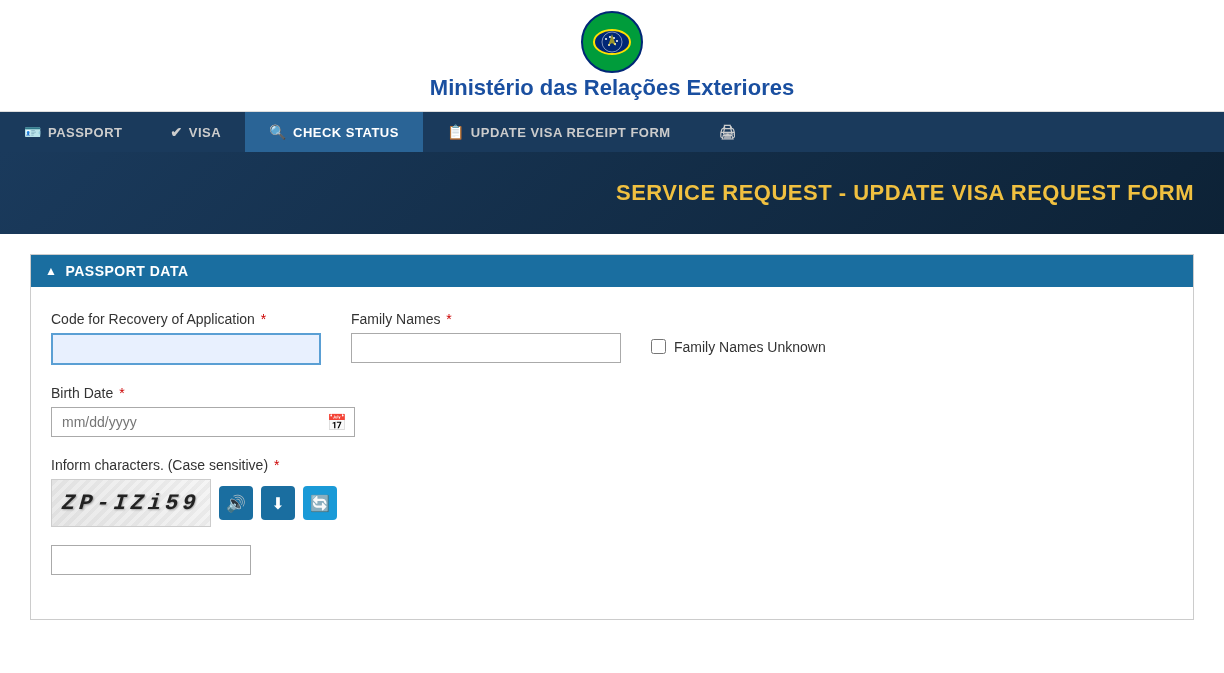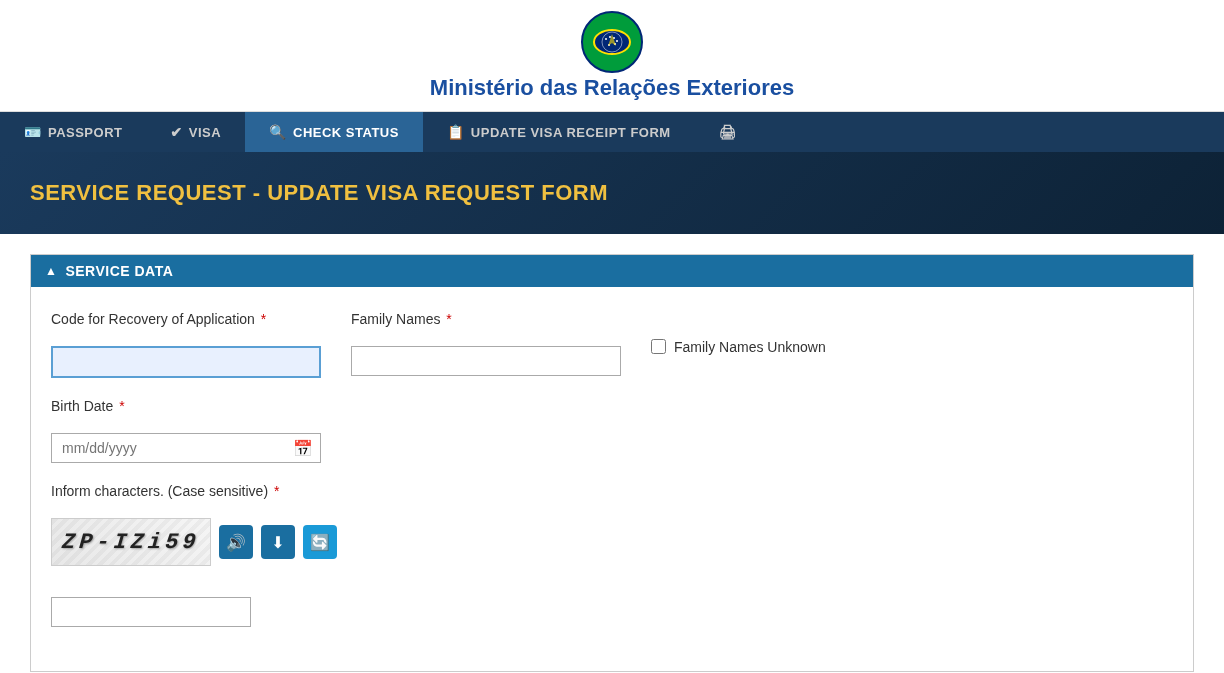--- a/index.html
+++ b/index.html
@@ -40,20 +40,21 @@
     .nav-item.active {
       background: #2a6496;
       color: #fff;
     }
     .nav-item .nav-icon { font-size: 14px; }
 
     
     .page-title-bar {
       background: linear-gradient(135deg, #1a3a5c 0%, #0d2236 100%);
       padding: 28px 30px;
+      text-align: right;
     }
     .page-title-bar h1 {
       color: #f0c040;
       font-size: 22px;
       font-weight: bold;
       letter-spacing: 0.5px;
     }
 
     
     .main-content {
@@ -87,21 +88,21 @@
     .form-row {
       display: flex;
       gap: 30px;
       margin-bottom: 20px;
       align-items: flex-start;
       flex-wrap: wrap;
     }
     .form-group {
       display: flex;
       flex-direction: column;
-      gap: 19px;
+      gap: 6px;
     }
     .form-group label {
       font-size: 14px;
       color: #333;
     }
     .required {
       color: #c00;
       margin-left: 2px;
     }
     .form-control {
@@ -116,21 +117,21 @@
     .input-date { width: 270px; }
     .input-captcha-text { width: 200px; }
 
     
     .date-wrapper {
       position: relative;
       display: flex;
       align-items: center;
     }
     .date-wrapper input {
-      width: 270px;
+      width: 304px;
       padding-right: 36px;
     }
     .date-icon {
       position: absolute;
       right: 8px;
       color: #888;
       font-size: 16px;
       pointer-events: none;
     }
 
@@ -276,21 +277,21 @@
 </nav>
 
 <div class="page-title-bar">
   <h1>SERVICE REQUEST - UPDATE VISA REQUEST FORM</h1>
 </div>
 
 <div class="main-content">
   <div class="section">
     <div class="section-header">
       <span class="collapse-icon">▲</span>
-      <span>SERVICE DATA</span>
+      <span>PASSPORT DATA</span>
     </div>
     <div class="section-body">
 
       <div class="form-row">
         <div class="form-group">
           <label>
             <span>Code for Recovery of Application</span>
             <span class="required">*</span>
           </label>
           <input type="text" class="form-control input-code" placeholder="" style="">

